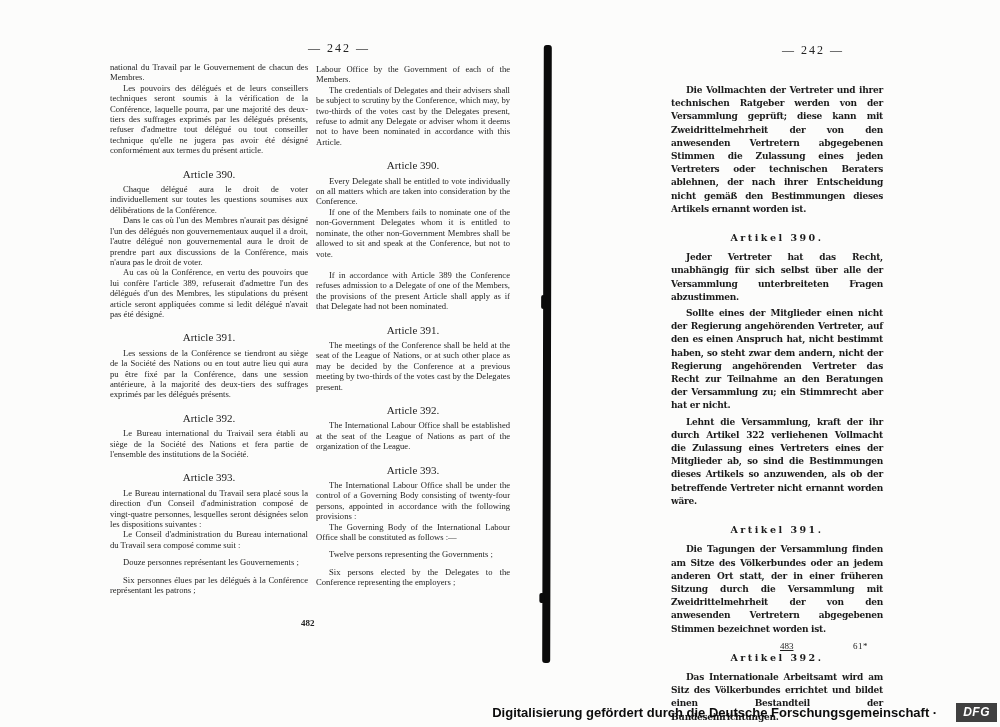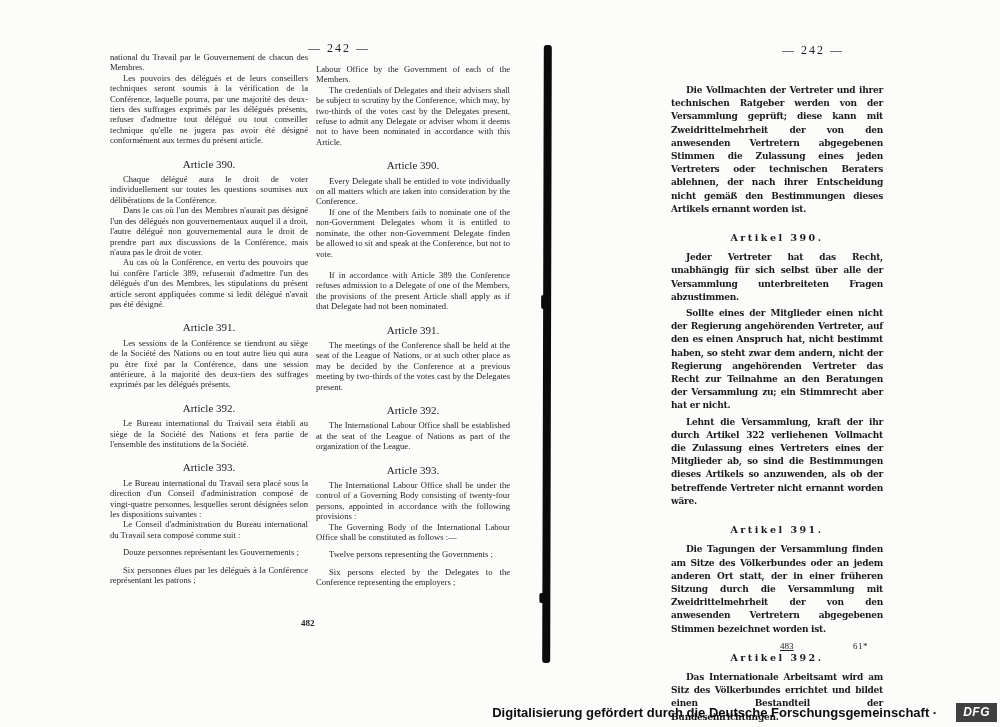--- a/index.html
+++ b/index.html
@@ -25,21 +25,21 @@
   }
   .pg-header{
     position:absolute;width:120px;text-align:right;
     font-size:12px;letter-spacing:2px;color:#222;
   }
   #hdr-left{left:250px;top:41px;}
   #hdr-right{left:724px;top:43px;}
 
   
   .col{
-    position:absolute;top:52px;
+    position:absolute;top:62px;
     font-size:8.6px;line-height:10.4px;
     text-align:justify;color:#1e1e1e;
   }
   .col.fr{left:110px;width:198px;}
   .col.en{left:316px;width:194px;top:64px;}
   .col p{margin:0;text-indent:13px;}
   .col p.flush{text-indent:0;}
   .col .art{
     text-align:center;font-size:11px;
     margin:13px 0 5px;text-indent:0;font-weight:500;
@@ -101,21 +101,21 @@
   <p>Le Conseil d'administration du Bureau international du Travail sera composé comme suit :</p>
   <p class="item">Douze personnes représentant les Gouvernements ;</p>
   <p class="item">Six personnes élues par les délégués à la Conférence représentant les patrons ;</p>
 </div>
 
 <div class="col en">
   <p class="flush">Labour Office by the Government of each of the Members.</p>
   <p>The credentials of Delegates and their advisers shall be subject to scrutiny by the Conference, which may, by two-thirds of the votes cast by the Delegates present, refuse to admit any Delegate or adviser whom it deems not to have been nominated in accordance with this Article.</p>
   <p class="art">Article 390.</p>
   <p>Every Delegate shall be entitled to vote individually on all matters which are taken into consideration by the Conference.</p>
-  <p>If one of the Members fails to nominate one of the non-Government Delegates whom it is entitled to nominate, the other non-Government Delegate finden be allowed to sit and speak at the Conference, but not to vote.</p>
+  <p>If one of the Members fails to nominate one of the non-Government Delegates whom it is entitled to nominate, the other non-Government Membres shall be allowed to sit and speak at the Conference, but not to vote.</p>
   <p class="gap">If in accordance with Article 389 the Conference refuses admission to a Delegate of one of the Members, the provisions of the present Article shall apply as if that Delegate had not been nominated.</p>
   <p class="art">Article 391.</p>
   <p>The meetings of the Conference shall be held at the seat of the League of Nations, or at such other place as may be decided by the Conference at a previous meeting by two-thirds of the votes cast by the Delegates present.</p>
   <p class="art">Article 392.</p>
   <p>The International Labour Office shall be established at the seat of the League of Nations as part of the organization of the League.</p>
   <p class="art">Article 393.</p>
   <p>The International Labour Office shall be under the control of a Governing Body consisting of twenty-four persons, appointed in accordance with the following provisions :</p>
   <p>The Governing Body of the International Labour Office shall be constituted as follows :—</p>
   <p class="item">Twelve persons representing the Governments ;</p>
   <p class="item">Six persons elected by the Delegates to the Conference representing the employers ;</p>

